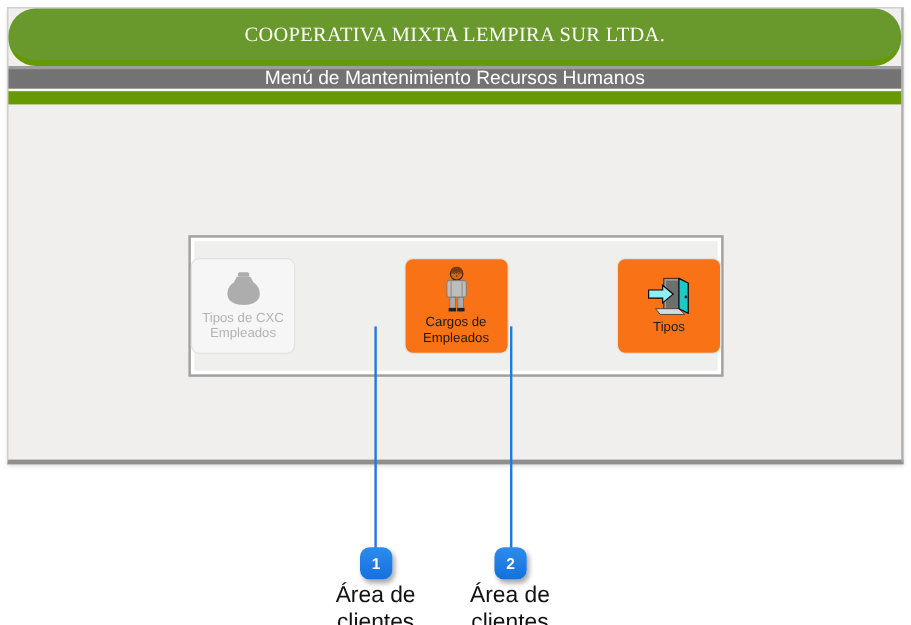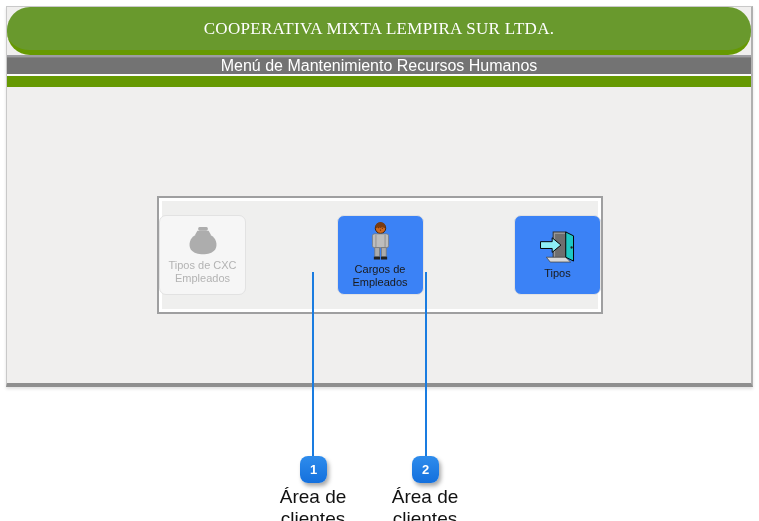--- a/index.html
+++ b/index.html
@@ -19,21 +19,21 @@
   .subtitle-bar{height:17px;background:#737373;display:flex;align-items:center;justify-content:center;
                 color:#ffffff;font-family:Liberation Sans, sans-serif;font-size:16px;
                 box-shadow:inset 0 1px 0 rgba(255,255,255,0.12);}
   .green-strip{height:11px;background:#669902;border-top:2px solid #fbfbfb;}
 
   
   .panel{position:absolute;left:150px;top:163px;width:446px;height:118px;box-sizing:border-box;
          background:#efefee;border:2px solid #9f9fa0;box-shadow:inset 0 0 0 3px #ffffff;
          display:flex;align-items:center;justify-content:space-between;gap:14px;margin-top:26px;}
 
-  .menu-btn{width:87px;height:80px;box-sizing:border-box;background:#3b82f6;
+  .menu-btn{width:87px;height:80px;box-sizing:border-box;background:#f97316;
             border:1px solid #e2e2e2;border-radius:7px;display:flex;flex-direction:column;
             align-items:center;justify-content:center;gap:3px;cursor:pointer;
             font-family:"Liberation Sans",sans-serif;font-size:11px;color:#1a1a1a;padding:3px;}
   .menu-btn .icon{display:flex;align-items:center;justify-content:center;}
   .menu-btn .lbl{text-align:center;line-height:13px;}
   .menu-btn .lbl span{display:block;}
   .menu-btn.disabled{color:#b3b3b3;background:#f6f6f6;cursor:default;}
 
   
   .callout-line{position:absolute;width:2px;background:#1a7ce0;}

